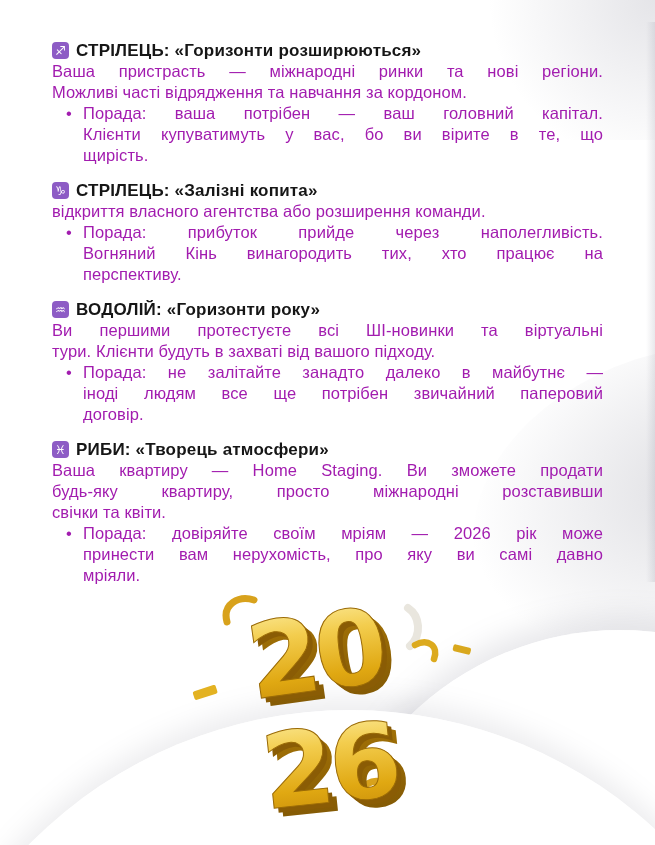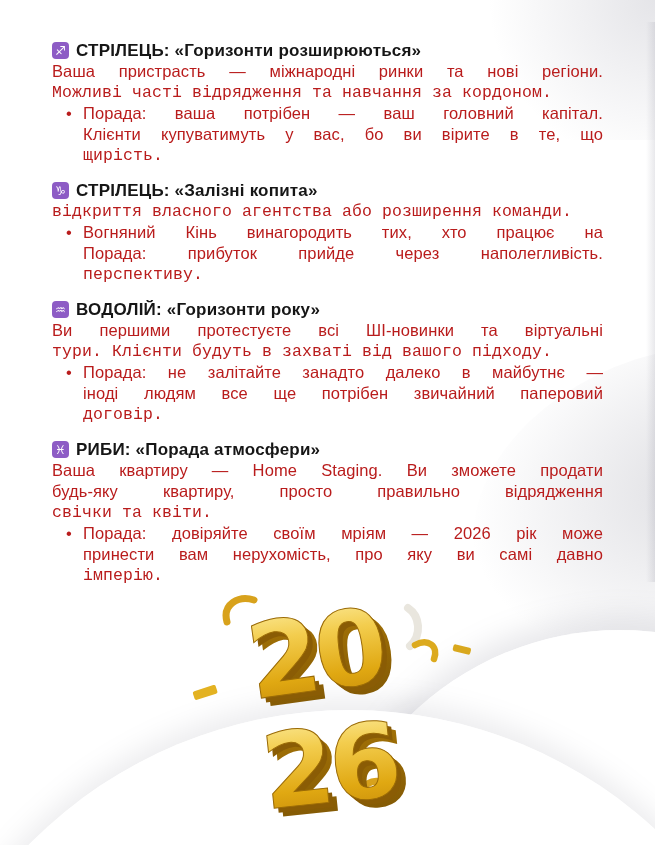--- a/index.html
+++ b/index.html
@@ -66,25 +66,25 @@
     flex: 0 0 auto;
     width: 17px; height: 17px;
     border-radius: 4px;
     background: #8d5cc5;
     color: #ffffff;
     display: inline-flex; align-items: center; justify-content: center;
     font-family: "DejaVu Sans", sans-serif;
     font-size: 12px; font-weight: 400; line-height: 1;
   }
   .body-text, .btext, .dot {
-    font-size: 16.5px; line-height: 21px; color: #b91c1c;
+    font-size: 16.5px; line-height: 21px; color: #a21caf;
     letter-spacing: 0.1px;
   }
   .jline { text-align: justify; text-align-last: justify; white-space: normal; }
-  .jline.last { text-align-last: left; font-family: Liberation Mono, monospace; }
+  .jline.last { text-align-last: left; }
   .bullet { display: flex; margin-left: 14px; }
   .dot { width: 17px; flex: 0 0 auto; }
   .btext { flex: 1 1 auto; }
 
   
   .year-wrap {
     position: absolute;
     left: 165px; top: 588px;
     width: 345px; height: 250px;
     z-index: 6;
@@ -136,22 +136,22 @@
             <span>♑</span>
           </span>
         <span>СТРІЛЕЦЬ: «Залізні копита»</span>
       </h2>
       <div class="body-text">
         <div class="jline last">відкриття власного агентства або розширення команди.</div>
       </div>
       <div class="bullet">
         <span class="dot">•</span>
         <div class="btext">
+          <div class="jline">Порада: прибуток прийде через наполегливість.</div>
           <div class="jline">Вогняний Кінь винагородить тих, хто працює на</div>
-          <div class="jline">Порада: прибуток прийде через наполегливість.</div>
           <div class="jline last">перспективу.</div>
         </div>
       </div>
     </section>
 
     <section class="sec">
       <h2 class="sec-title">
         <span class="zicon">
             <span>♒</span>
           </span>
@@ -169,33 +169,33 @@
           <div class="jline last">договір.</div>
         </div>
       </div>
     </section>
 
     <section class="sec">
       <h2 class="sec-title">
         <span class="zicon">
             <span>♓</span>
           </span>
-        <span>РИБИ: «Порада атмосфери»</span>
+        <span>РИБИ: «Творець атмосфери»</span>
       </h2>
       <div class="body-text">
         <div class="jline">Ваша квартиру — Home Staging. Ви зможете продати</div>
-        <div class="jline">будь-яку квартиру, просто правильно відрядження</div>
+        <div class="jline">будь-яку квартиру, просто міжнародні розставивши</div>
         <div class="jline last">свічки та квіти.</div>
       </div>
       <div class="bullet">
         <span class="dot">•</span>
         <div class="btext">
           <div class="jline">Порада: довіряйте своїм мріям — 2026 рік може</div>
           <div class="jline">принести вам нерухомість, про яку ви самі давно</div>
-          <div class="jline last">імперію.</div>
+          <div class="jline last">мріяли.</div>
         </div>
       </div>
     </section>
 
   </div>
 
   <div class="year-wrap">
     <svg width="345" height="250" viewBox="0 0 345 250" xmlns="http://www.w3.org/2000/svg">
       <defs>
         <linearGradient id="goldFace" x1="0" y1="0" x2="0" y2="1">

